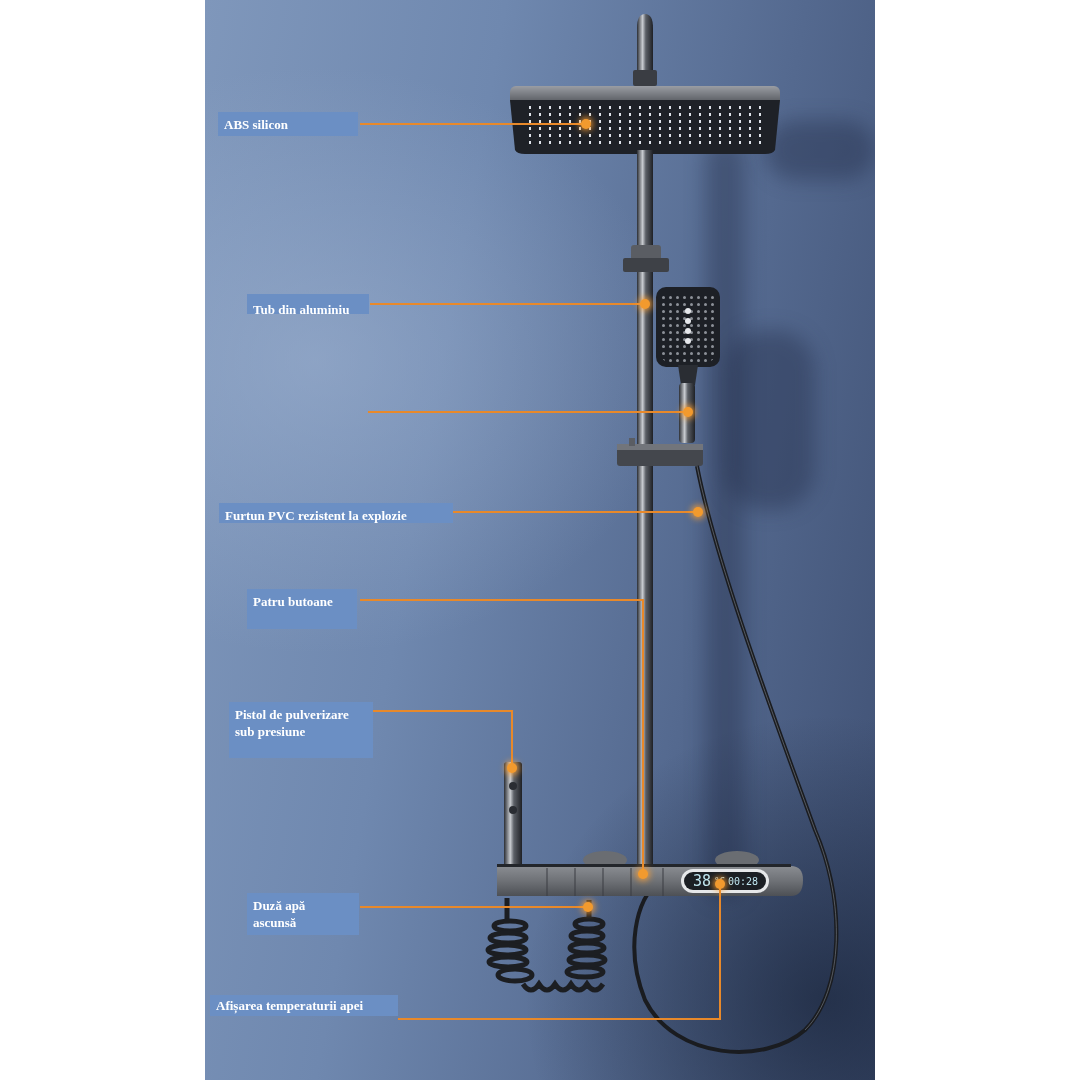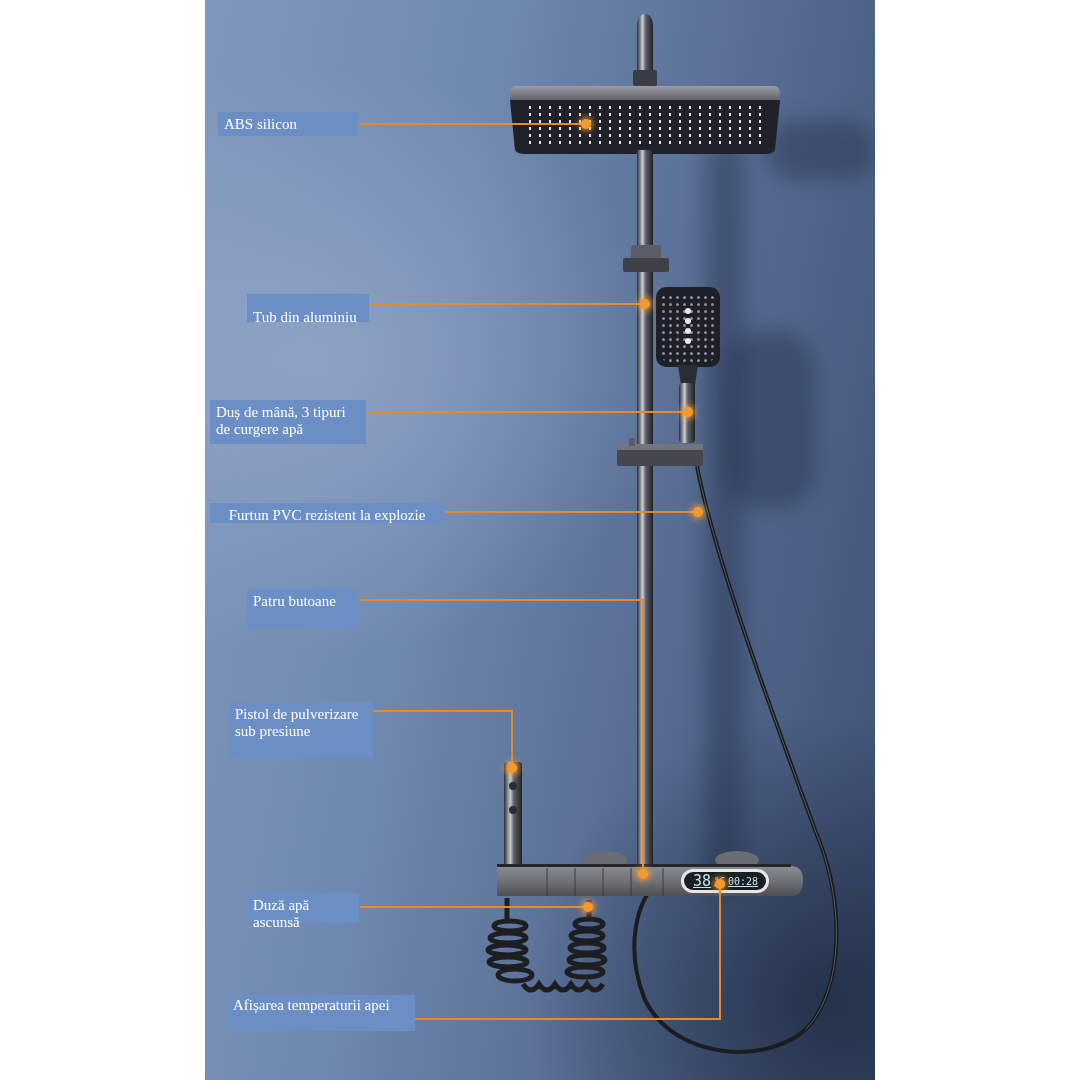--- a/index.html
+++ b/index.html
@@ -7,21 +7,21 @@
   .panel {
     position: absolute; left: 205px; top: 0; width: 670px; height: 1080px; overflow: hidden;
     background:
       radial-gradient(ellipse 520px 420px at 110px 360px, rgba(160,180,210,0.55), rgba(160,180,210,0) 70%),
       radial-gradient(ellipse 400px 380px at 620px 1000px, rgba(20,30,50,0.65), rgba(20,30,50,0) 75%),
       linear-gradient(100deg, #7f97bb 0%, #6f88af 35%, #54698f 70%, #3f5073 100%);
   }
   .shadow { position: absolute; background: rgba(25,35,60,0.35); filter: blur(10px); border-radius: 30px; }
   .label {
     position: absolute; background: #6b8fc4; color: #ffffff;
-    font-family: "Liberation Serif", "DejaVu Serif", serif; font-weight: normal; font-size: 15px;
+    font-family: "Liberation Serif", "DejaVu Serif", serif; font-weight: bold; font-size: 13px;
     line-height: 17px; padding: 4px 6px; box-sizing: border-box; white-space: pre-line;
   }
   .line { position: absolute; background: #e8892a; }
   .dot { position: absolute; width: 10px; height: 10px; border-radius: 50%; background: #f29a2e;
          box-shadow: 0 0 6px 2px rgba(255,160,50,0.8); transform: translate(-50%,-50%); }
   svg { position: absolute; left: 0; top: 0; }
 </style>
 </head>
 <body>
 
@@ -125,21 +125,21 @@
       <path d="M318 984 q8 12 16 0 q8 12 16 0 q8 12 16 0 q8 12 16 0 q8 12 16 0"></path>
       <ellipse cx="380" cy="972" rx="18" ry="5"></ellipse>
       <ellipse cx="382" cy="960" rx="18" ry="5"></ellipse>
       <ellipse cx="382" cy="948" rx="17" ry="5"></ellipse>
       <ellipse cx="382" cy="936" rx="16" ry="5"></ellipse>
       <ellipse cx="384" cy="924" rx="14" ry="5"></ellipse>
       <path d="M384 918 L384 900"></path>
     </g>
   </svg>
 
-  <div style="position:absolute; left:488px; top:872px; height:18px; display:flex; align-items:center; gap:3px; font-family:'DejaVu Sans Mono', monospace; color:#bfe6f0; font-size:12px;text-decoration:underline;">
+  <div style="position:absolute; left:488px; top:872px; height:18px; display:flex; align-items:center; gap:3px; font-family:'DejaVu Sans Mono', monospace; color:#bfe6f0; font-size:12px;">
     <span style="font-size:15px;">38</span>
     <span style="font-size:9px;">°C</span>
     <span style="font-size:10px;">00:28</span>
   </div>
 
   <div class="line" style="left:155px; top:123px; width:225px; height:2px;"></div>
   <div class="dot" style="left:381px; top:124px;"></div>
 
   <div class="line" style="left:165px; top:303px; width:275px; height:2px;"></div>
   <div class="dot" style="left:440px; top:304px;"></div>
@@ -159,24 +159,22 @@
   <div class="dot" style="left:307px; top:768px;"></div>
 
   <div class="line" style="left:155px; top:906px; width:228px; height:2px;"></div>
   <div class="dot" style="left:383px; top:907px;"></div>
 
   <div class="line" style="left:193px; top:1018px; width:322px; height:2px;"></div>
   <div class="line" style="left:514px; top:884px; width:2px; height:136px;"></div>
   <div class="dot" style="left:515px; top:884px;"></div>
 
   <div class="label" style="left:13px; top:112px; width:140px; height:24px;">ABS silicon</div>
-  <div class="label" style="left:42px; top:294px; width:122px; height:28px; padding-top:15px;">Tub din aluminiu</div>
-  <div class="label" style="left:5px; top:400px; width:156px; height:44px;">Duș de mână, 3 tipuri
-de curgere apă</div>
-  <div class="label" style="left:5px; top:503px; width:234px; height:20px;text-align:center;">Furtun PVC rezistent la explozie</div>
+  <div class="label" style="left:42px; top:294px; width:122px; height:20px; padding-top:7px;">Tub din aluminiu</div>
+  <div class="label" style="left:14px; top:503px; width:234px; height:20px;">Furtun PVC rezistent la explozie</div>
   <div class="label" style="left:42px; top:589px; width:110px; height:40px;">Patru butoane</div>
   <div class="label" style="left:24px; top:702px; width:144px; height:56px;">Pistol de pulverizare
 sub presiune</div>
-  <div class="label" style="left:42px; top:893px; width:112px; height:30px;">Duză apă
+  <div class="label" style="left:42px; top:893px; width:112px; height:42px;">Duză apă
 ascunsă</div>
-  <div class="label" style="left:22px; top:995px; width:188px; height:36px; padding-top:2px;">Afișarea temperaturii apei</div>
+  <div class="label" style="left:5px; top:995px; width:188px; height:21px; padding-top:2px;">Afișarea temperaturii apei</div>
 
 </div>
 
 </body></html>

